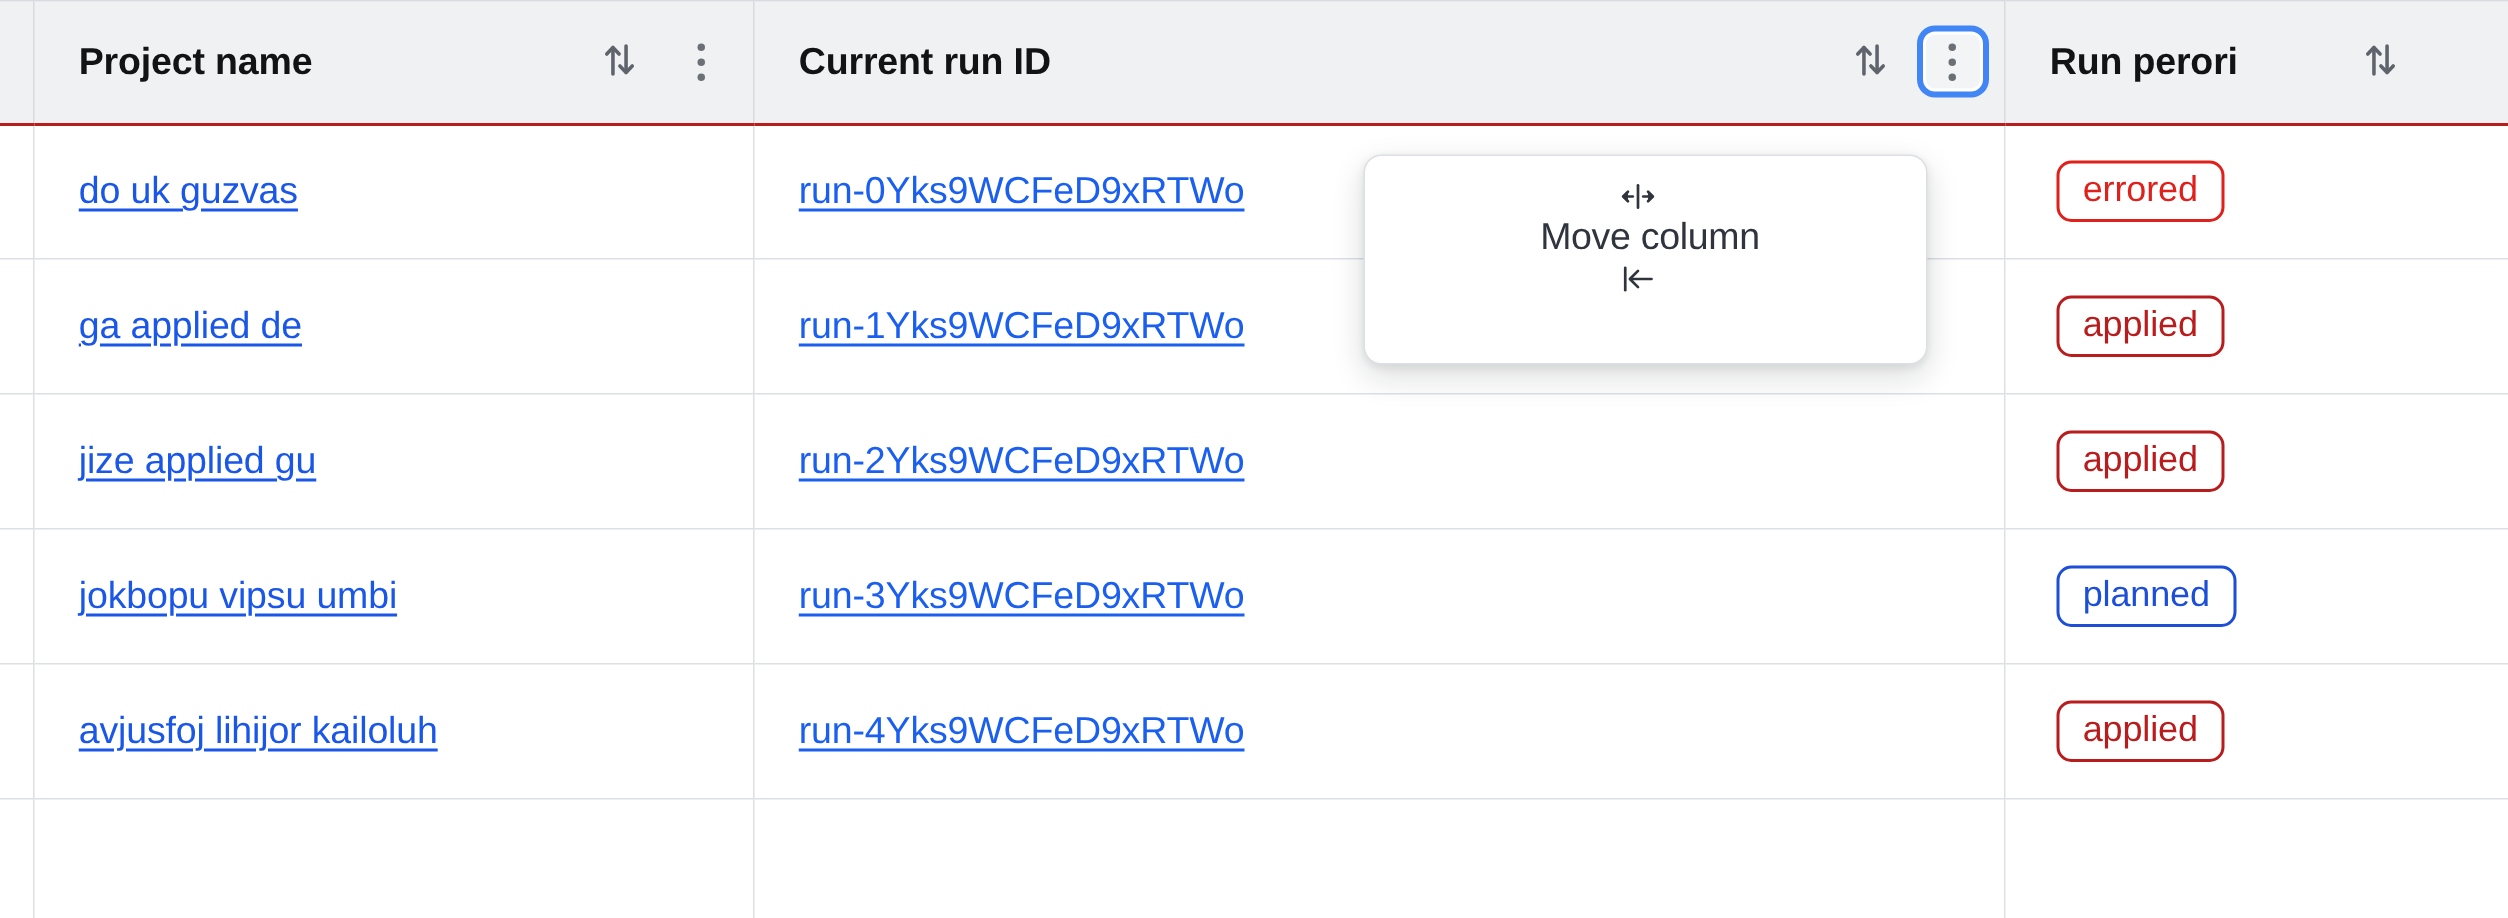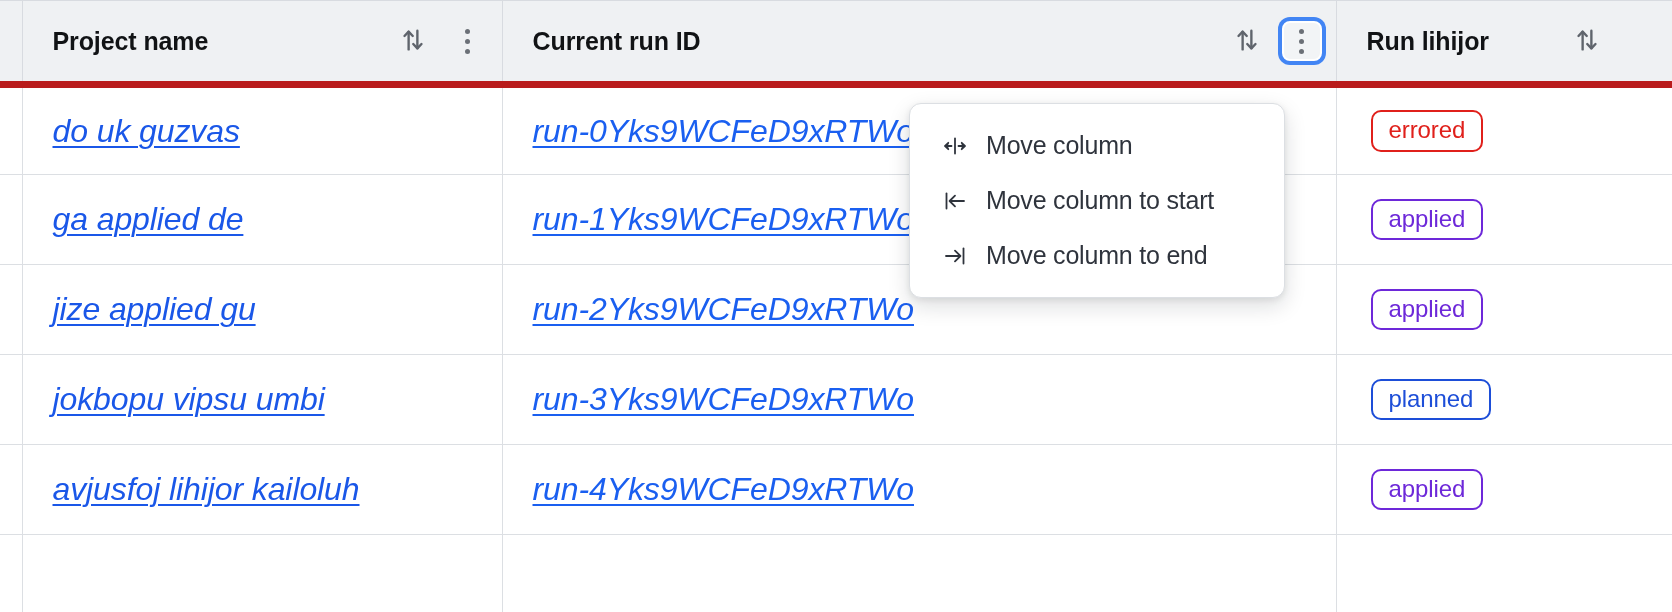--- a/index.html
+++ b/index.html
@@ -32,21 +32,21 @@
   col.c-gutter { width: 22px; }
   col.c-project { width: 480px; }
   col.c-runid   { width: 834px; }
   col.c-status  { width: 404px; }
 
   thead tr { height: 82px; }
 
   th {
     background: #eff1f3;
     border-top: 1px solid #d8dbe0;
-    border-bottom: 7px solid #b91c1c;
+    border-bottom: 2px solid #b91c1c;
     border-right: 1px solid #d8dbe0;
     padding: 0;
     vertical-align: middle;
     box-sizing: border-box;
   }
   th.gutter-cell { border-right: 1px solid #d8dbe0; }
 
   .th-inner {
     display: flex;
     align-items: center;
@@ -116,42 +116,41 @@
     vertical-align: middle;
     background: #ffffff;
     box-sizing: border-box;
   }
   td.gutter-cell { border-right: 1px solid #dcdfe3; }
 
   .cell-pad { padding: 0 14px 0 30px; }
 
   a.link {
     color: #1a57e8;
-    font-size: 32px;
+    font-size: 25px;
     text-decoration: underline;
     text-underline-offset: 4px;
     text-decoration-thickness: 2px;
     white-space: nowrap;
     letter-spacing: -0.1px;
-    font-style: italic;
   }
   a.runid { color: #1a5ff0; margin-top: 44px; }
 
   .badge {
     display: inline-block;
     border: 2px solid currentColor;
     border-radius: 10px;
     padding: 5px 16px 7px 16px;
     font-size: 24px;
     line-height: 1.05;
     letter-spacing: -0.1px;
     white-space: nowrap;
   }
   .badge-errored { color: #e0201b; }
-  .badge-applied { color: #6d28d9; text-align: center; }
+  .badge-applied { color: #b91c1c; text-align: center; }
   .badge-planned { color: #1d4ed8; }
 
   .status-cell-inner { padding-left: 34px; }
 
   
   .menu {
     position: absolute;
     left: 909px;
     top: 103px;
     width: 376px;
@@ -163,20 +162,21 @@
     box-sizing: border-box;
     z-index: 30;
   }
   .menu-item {
     display: flex;
     align-items: center;
     height: 55px;
     padding: 0 24px 0 30px;
     cursor: pointer;
     box-sizing: border-box;
+    flex-direction: column;
   }
   .menu-icon {
     width: 30px;
     height: 26px;
     flex: 0 0 auto;
     display: inline-flex;
     align-items: center;
     justify-content: center;
     margin-right: 16px;
     color: #2f343d;
@@ -248,21 +248,21 @@
                 <span class="kebab-dot"></span>
                   <span class="kebab-dot"></span>
                   <span class="kebab-dot"></span>
               </span>
             </button>
           </div>
         </th>
 
         <th>
           <div class="th-inner">
-            <span class="th-label">Run lihijor</span>
+            <span class="th-label">Run perori</span>
             <span class="th-spacer"></span>
             <button class="sort-btn">
               <span>
                 <svg width="30" height="30" viewBox="0 0 24 24" fill="none" stroke="#5f646c" stroke-width="1.9" stroke-linecap="round" stroke-linejoin="round">
                   <path d="M8.5 19.5 V5.5"></path>
                     <path d="M5.2 8.8 L8.5 5.3 L11.8 8.8"></path>
                   <path d="M15.5 4.5 V18.5"></path>
                     <path d="M12.2 15.2 L15.5 18.7 L18.8 15.2"></path>
                 </svg>
               </span>
@@ -363,28 +363,17 @@
     </div>
 
     <div class="menu-item">
       <span class="menu-icon">
         <svg width="28" height="24" viewBox="0 0 24 24" fill="none" stroke="#2f343d" stroke-width="1.8" stroke-linecap="round" stroke-linejoin="round">
           <path d="M3.5 4.5 V19.5"></path>
           <path d="M21 12 H7.5"></path>
           <path d="M12 6.6 L6.6 12 L12 17.4"></path>
         </svg>
       </span>
-      <span class="menu-label">Move column to start</span>
     </div>
 
-    <div class="menu-item">
-      <span class="menu-icon">
-        <svg width="28" height="24" viewBox="0 0 24 24" fill="none" stroke="#2f343d" stroke-width="1.8" stroke-linecap="round" stroke-linejoin="round">
-          <path d="M20.5 4.5 V19.5"></path>
-          <path d="M3 12 H16.5"></path>
-          <path d="M12 6.6 L17.4 12 L12 17.4"></path>
-        </svg>
-      </span>
-      <span class="menu-label">Move column to end</span>
-    </div>
   </div>
 
 </div>
 
 </body></html>

